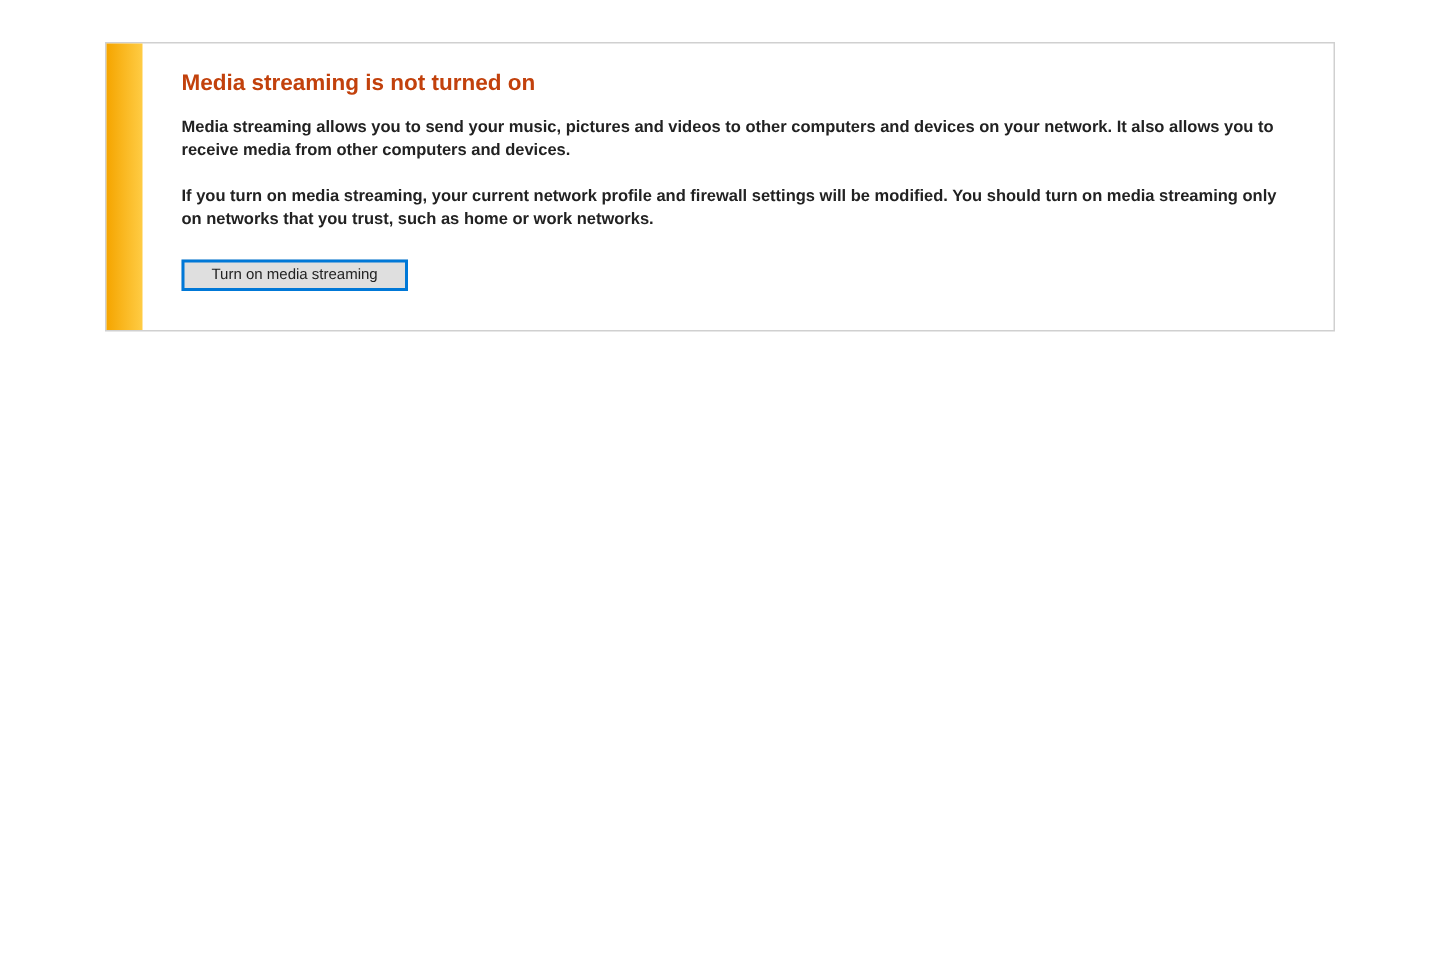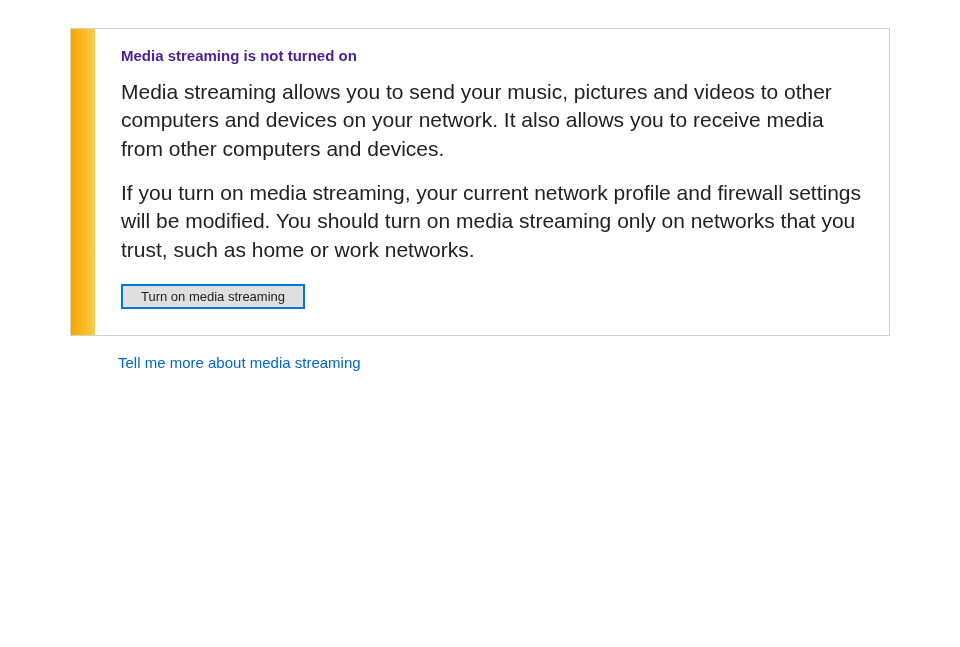--- a/index.html
+++ b/index.html
@@ -32,35 +32,36 @@
       background: linear-gradient(to right, #f5a500, #ffcc44);
       flex-shrink: 0;
     }
     .info-content {
       padding: 18px 26px 26px 26px;
       flex: 1;
     }
     .info-heading {
       font-weight: bold;
       font-size: 15px;
-      color: #4c1d95;
+      color: #c2410c;
       margin: 0 0 14px 0;
     }
     .info-paragraph {
-      font-size: 21px;
+      font-size: 11px;
       color: #222;
       line-height: 1.35;
       margin: 0 0 16px 0;
+      font-weight: bold;
     }
     .turn-on-button {
       display: inline-block;
       background: #dfdfdf;
       border: 2px solid #0078d7;
       padding: 3px 18px;
-      font-size: 13px;
+      font-size: 10px;
       font-family: inherit;
       color: #222;
       cursor: pointer;
       margin-top: 4px;
     }
     .links {
       padding-left: 48px;
     }
     .help-link {
       display: block;
@@ -80,15 +81,14 @@
     <div class="info-stripe"></div>
     <div class="info-content">
       <p class="info-heading">Media streaming is not turned on</p>
       <p class="info-paragraph">Media streaming allows you to send your music, pictures and videos to other computers and devices on your network.  It also allows you to receive media from other computers and devices.</p>
       <p class="info-paragraph">If you turn on media streaming, your current network profile and firewall settings will be modified. You should turn on media streaming only on networks that you trust, such as home or work networks.</p>
       <button class="turn-on-button">Turn on media streaming</button>
     </div>
   </div>
 
   <div class="links">
-    <a class="help-link">Tell me more about media streaming</a>
   </div>
 </div>
 
 </body></html>

